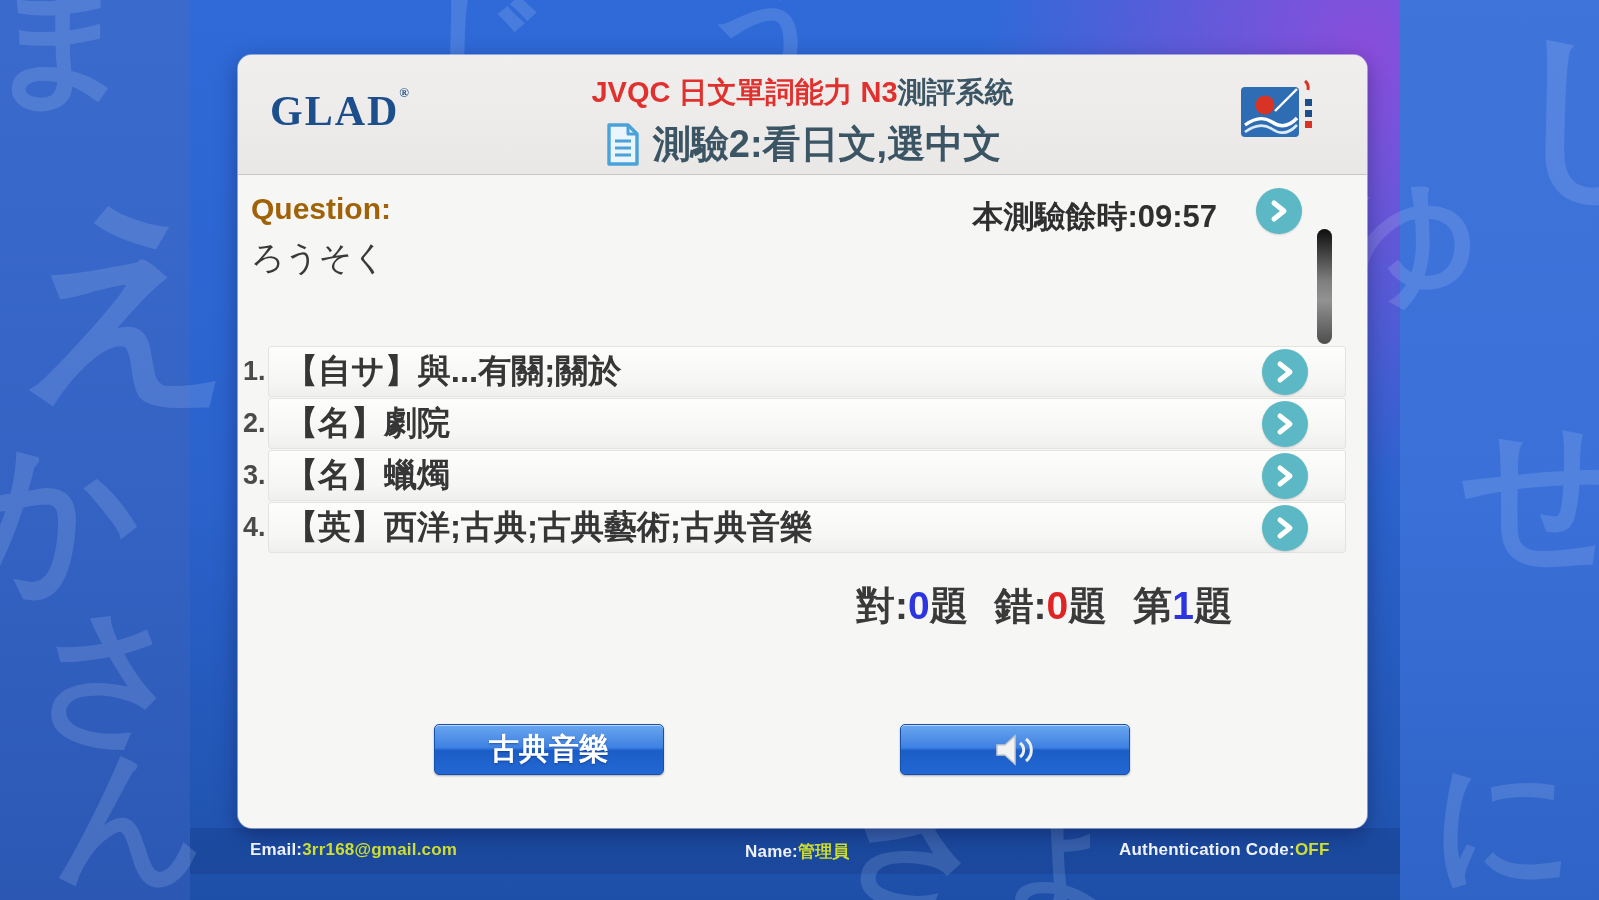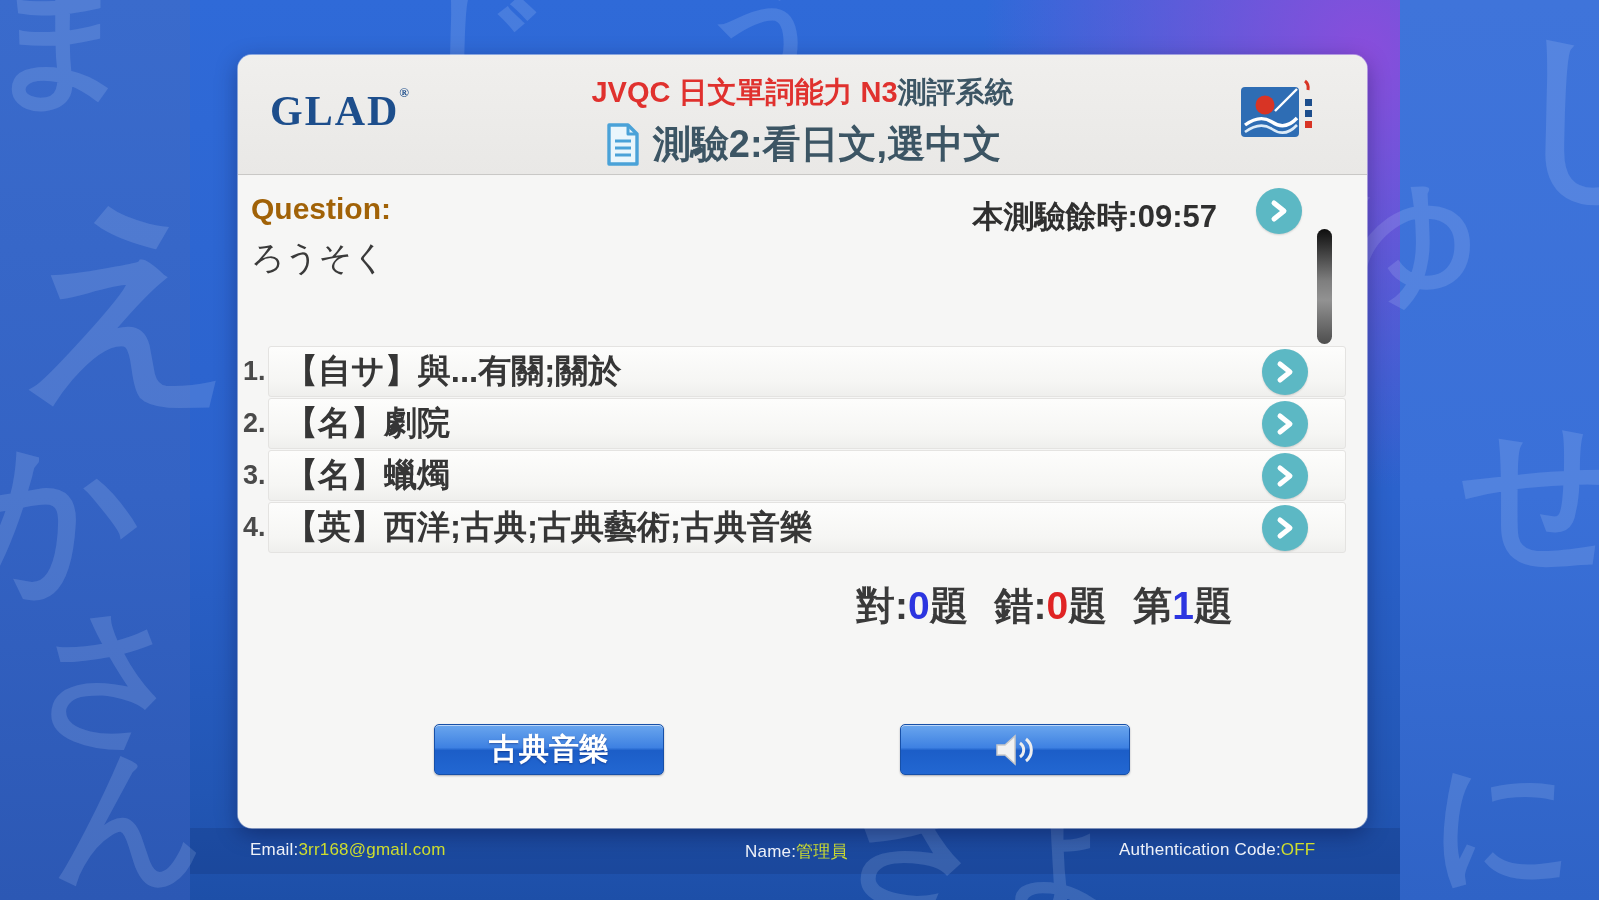--- a/index.html
+++ b/index.html
@@ -75,21 +75,21 @@
           border:1px solid #1750a8;
           background:linear-gradient(180deg,#6aa6ee 0%,#3e81e2 46%,#1c5ec8 52%,#2267d2 100%);
           box-shadow:inset 0 1px 0 rgba(255,255,255,0.55), 0 1px 2px rgba(0,0,30,0.3);
           color:#ffffff; font-size:30px; font-weight:700; font-family:"Liberation Sans", sans-serif;
           display:flex; align-items:center; justify-content:center; cursor:pointer;
           text-shadow:0 1px 2px rgba(0,0,60,0.35); }
   .stop-btn { left:196px; }
   .speak-btn { left:662px; }
 
   
-  .footer-item { position:absolute; top:840px; font-size:17px; font-weight:400; color:#eef1f8;
+  .footer-item { position:absolute; top:840px; font-size:17px; font-weight:700; color:#eef1f8;
           letter-spacing:0.2px;text-align:right; }
   .footer-item .val { color:#cedd2e; }
   .f-email { left:250px; }
   .f-name  { left:745px; }
   .f-auth  { left:1095px;margin-left:24px; }
 </style>
 </head>
 <body>
 
 <div class="bg-left"></div>

